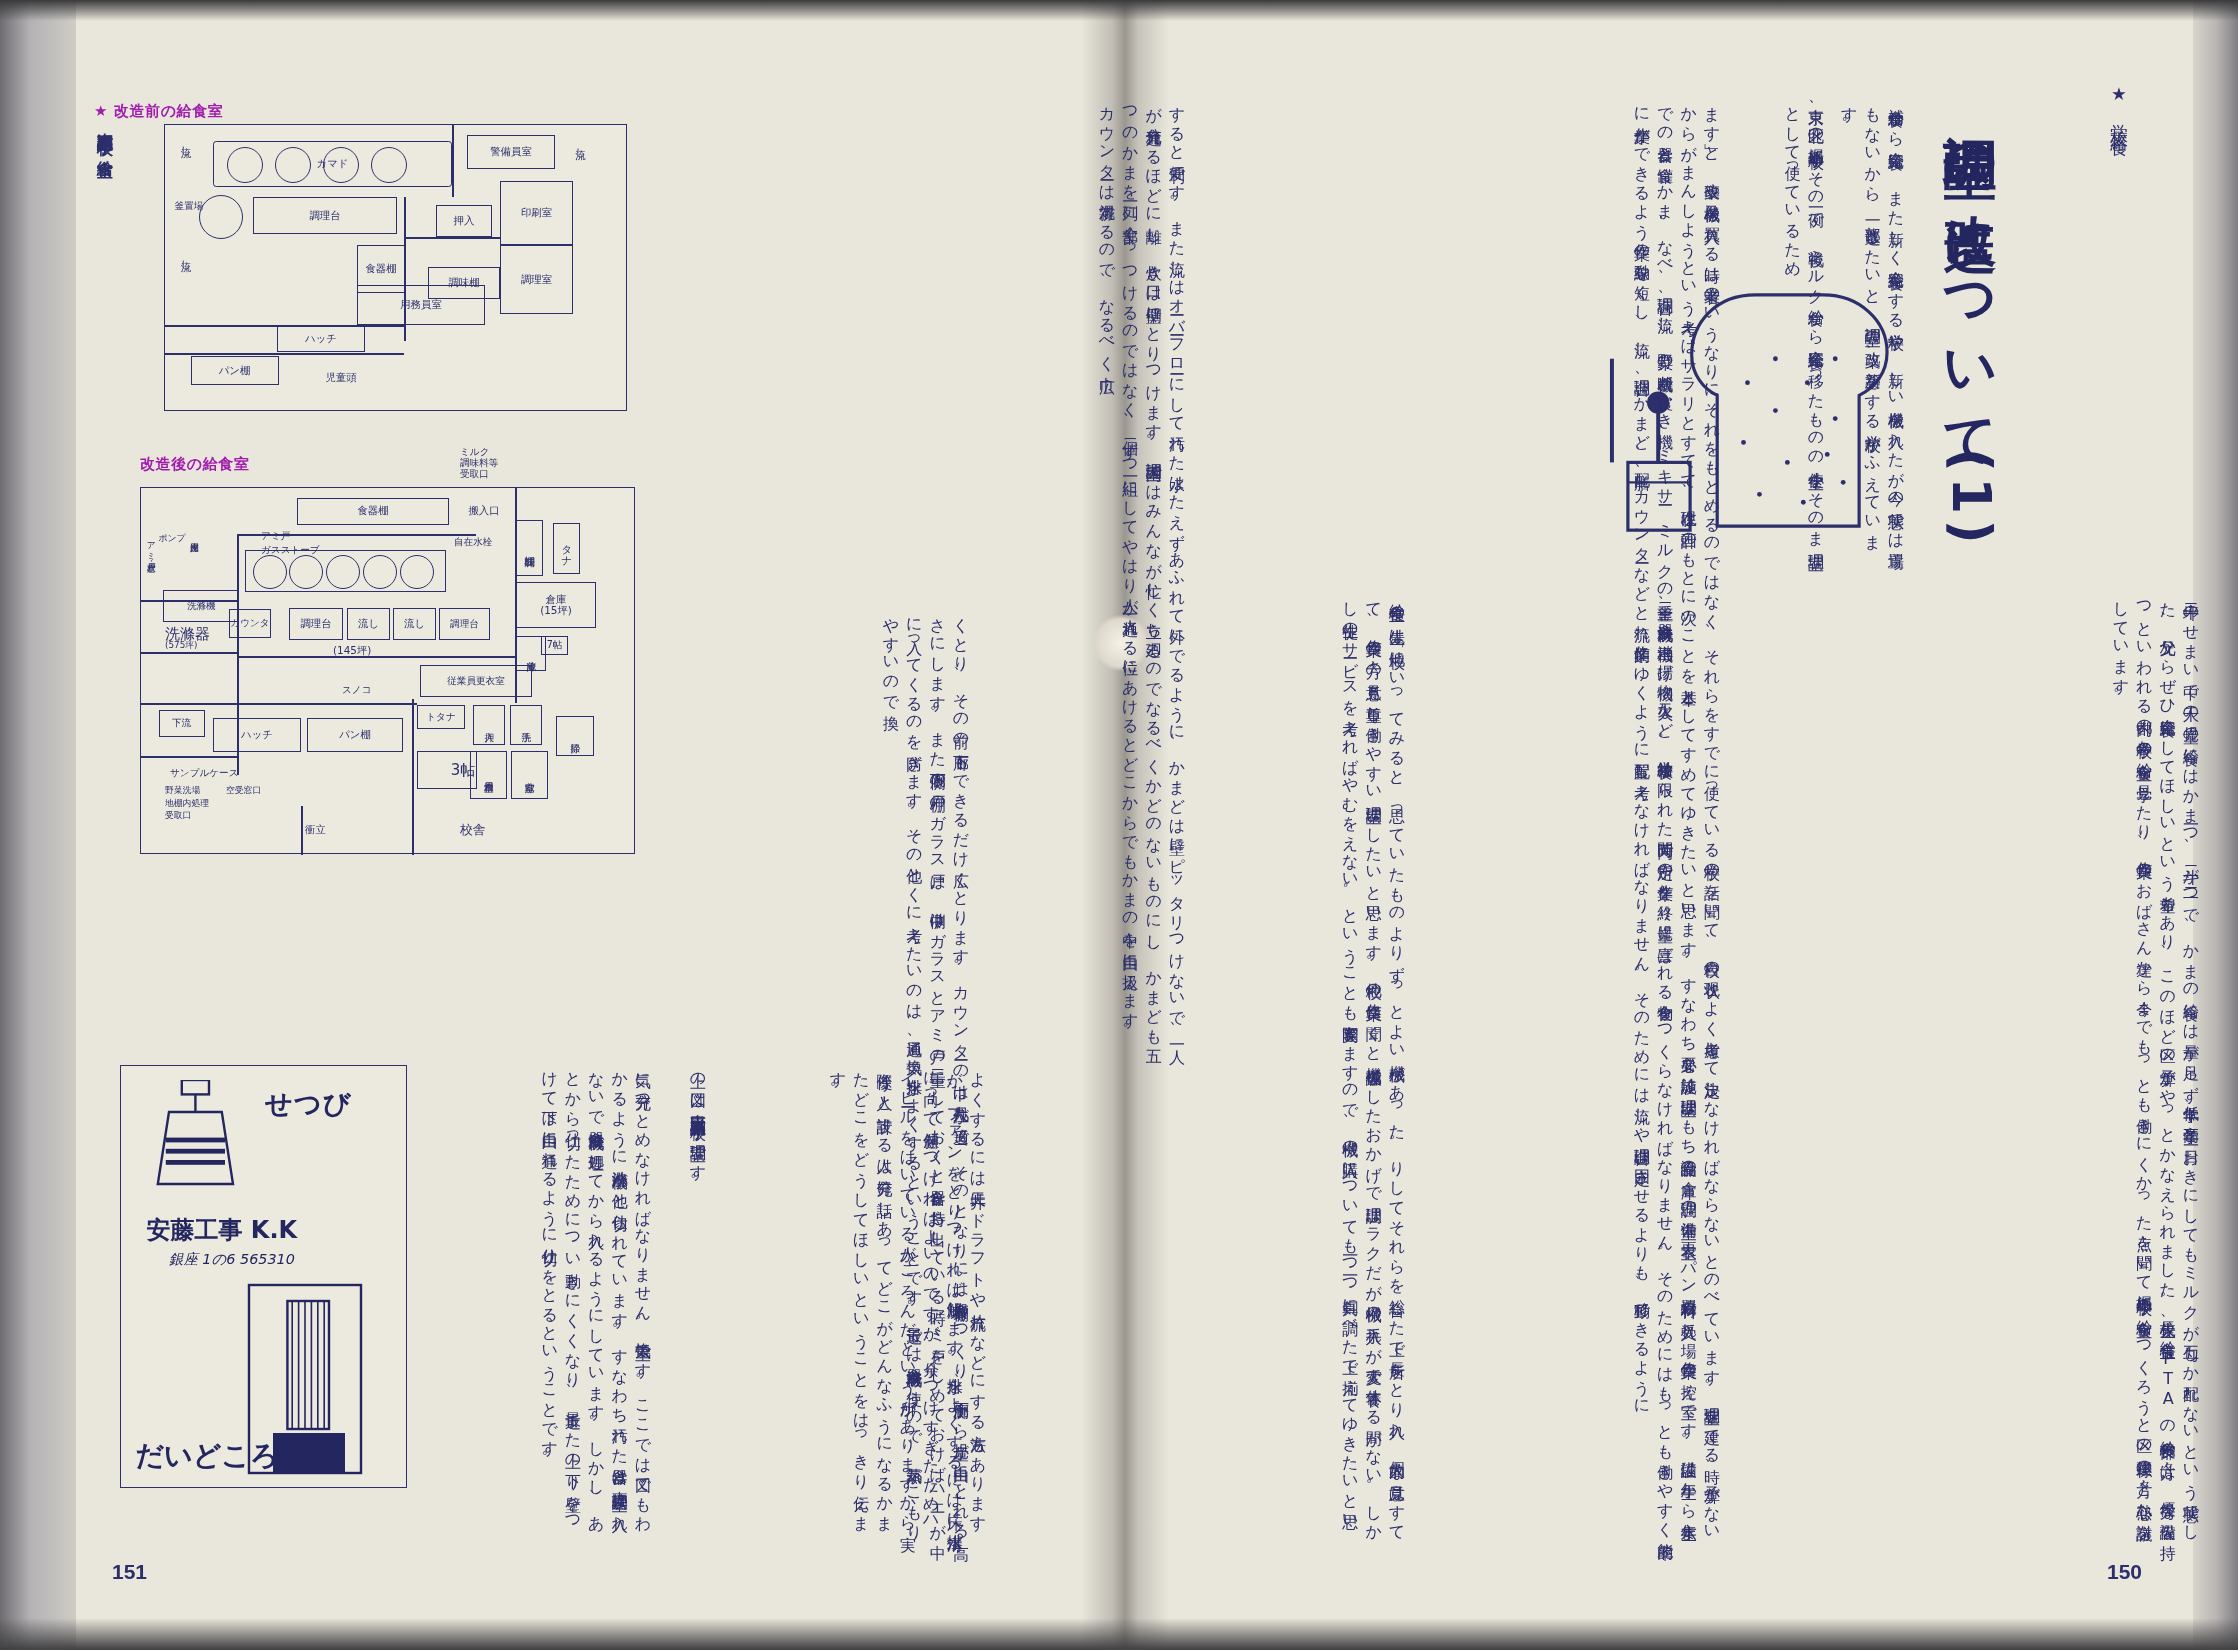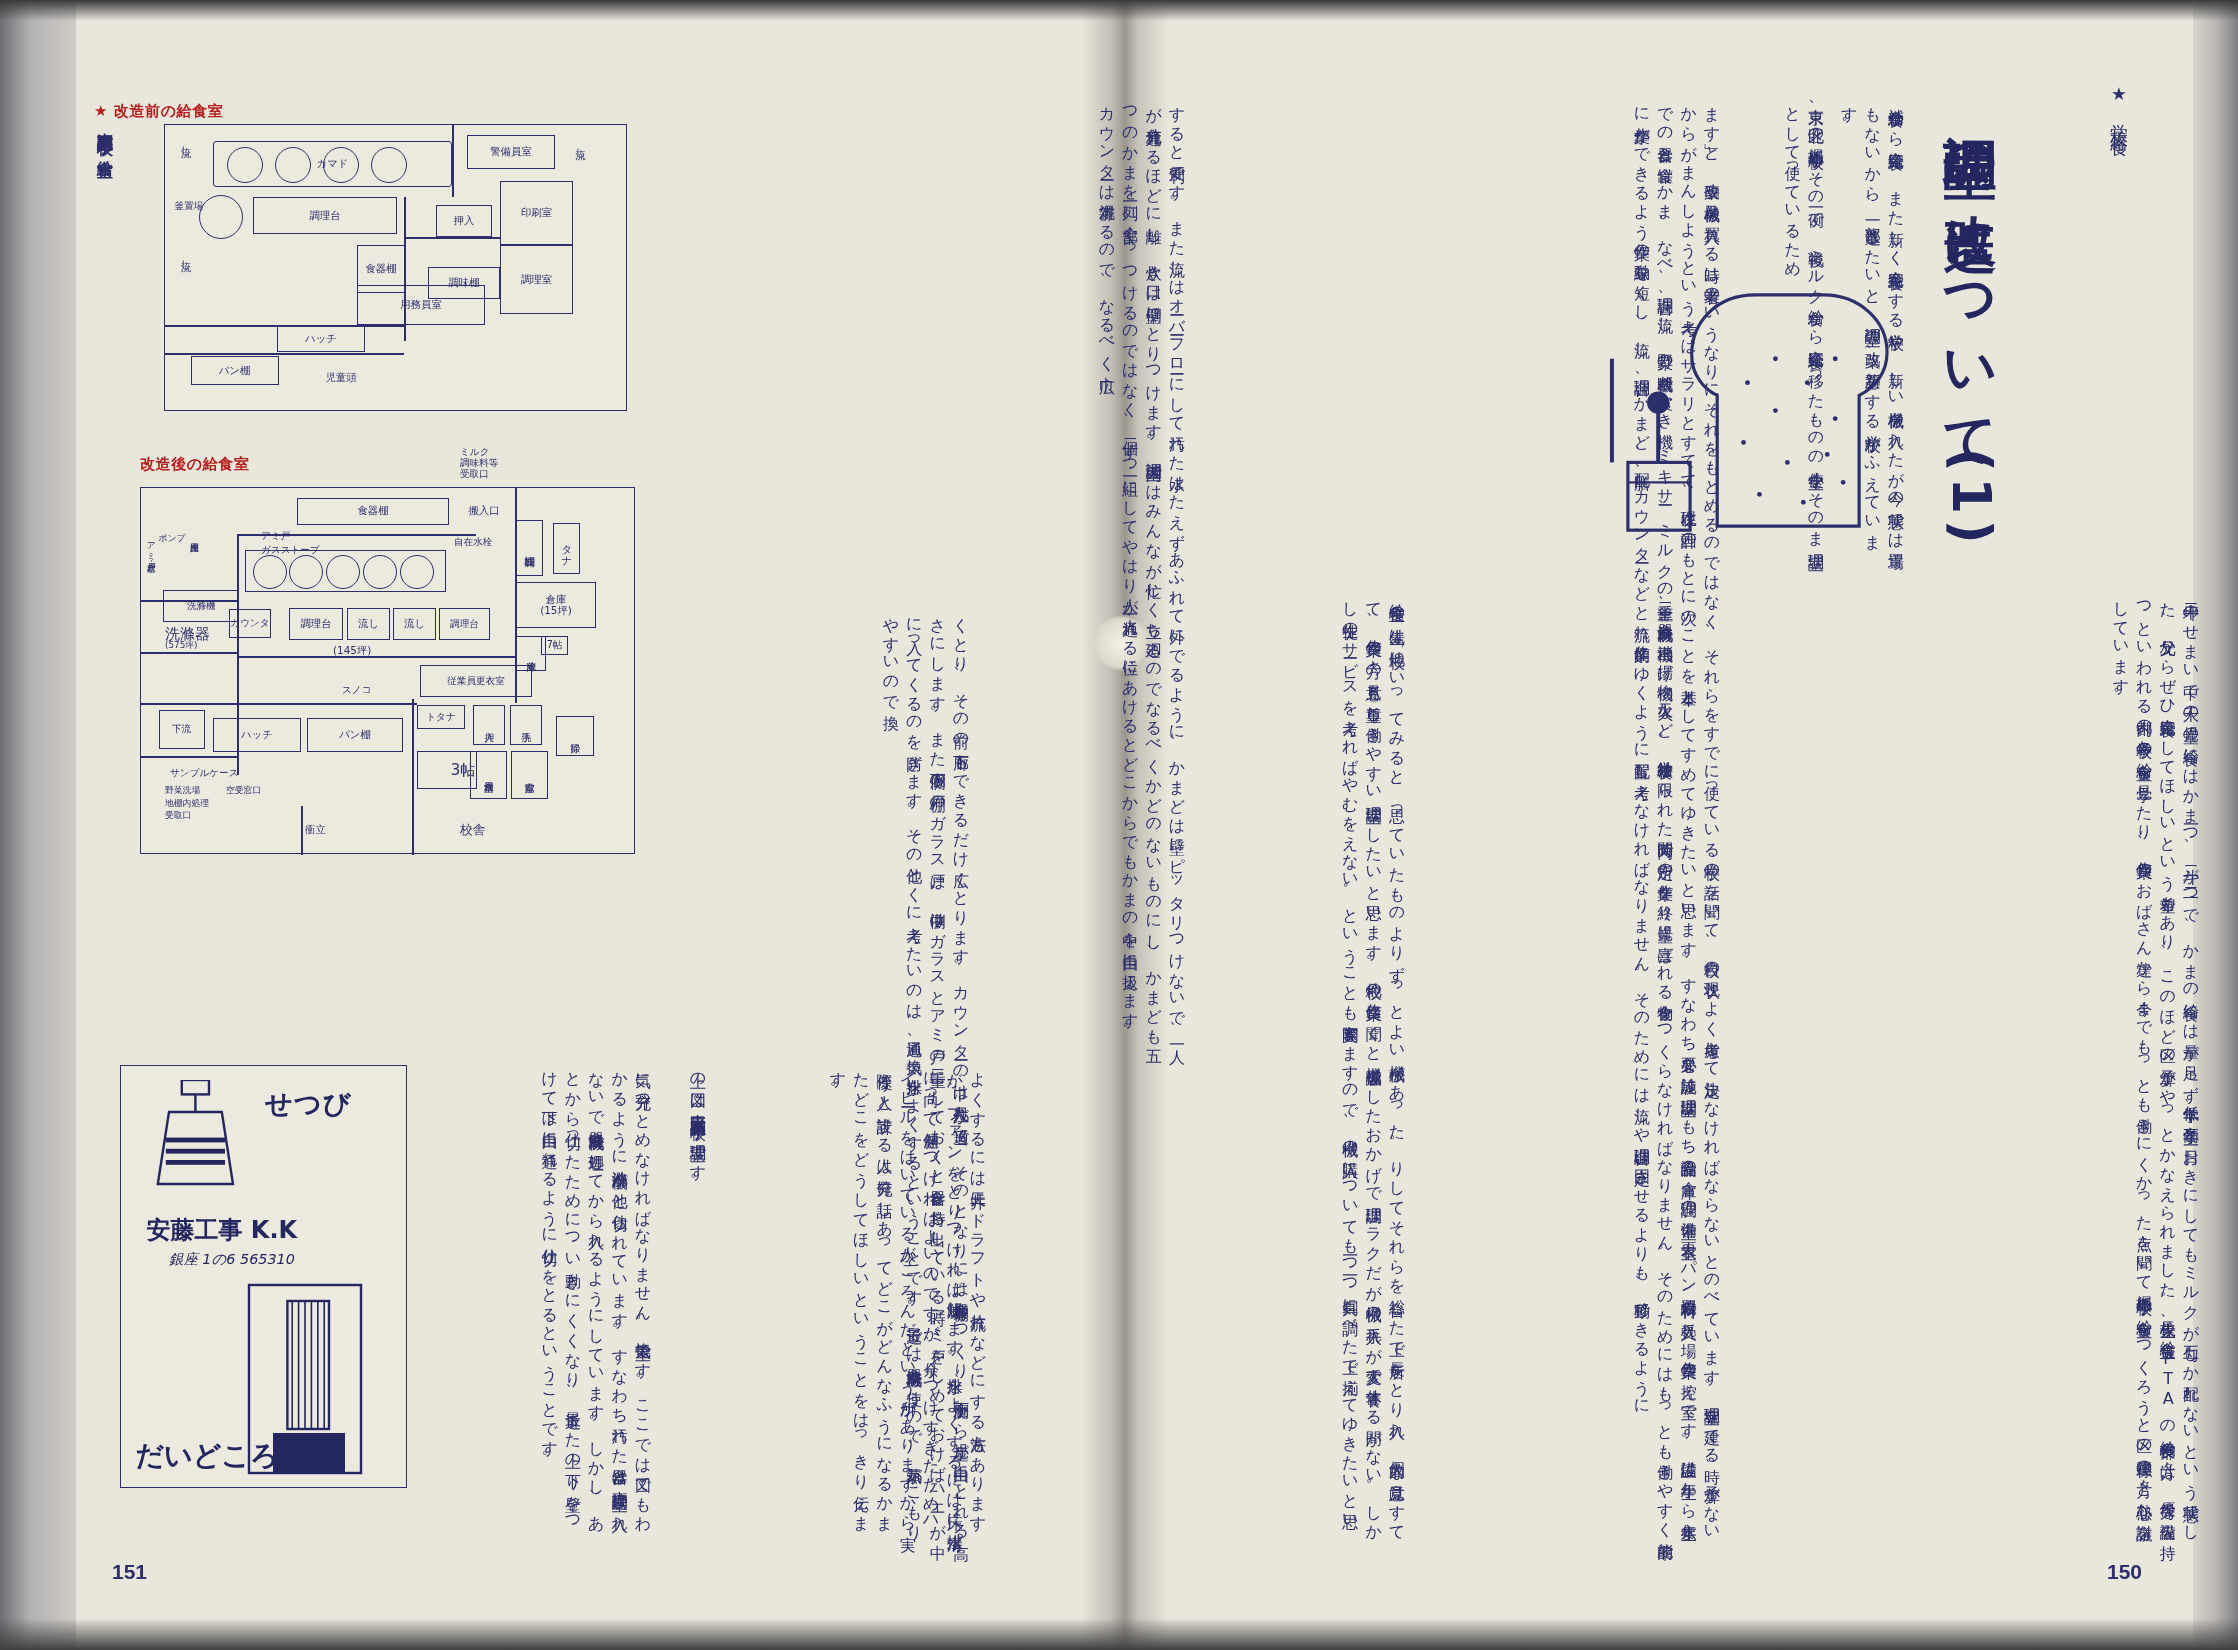--- a/index.html
+++ b/index.html
@@ -73,21 +73,21 @@
     color:#2c2f6b;
   }
   .pageno{
     position:absolute;
     font-size:21px;color:#2c2f6b;font-weight:bold;
     font-family:"Liberation Sans",sans-serif;
   }
   
   .figlabel{
     position:absolute;writing-mode:horizontal-tb;
-    font-size:15px;color:#b91c1c;font-weight:bold;letter-spacing:.04em;
+    font-size:15px;color:#a21caf;font-weight:bold;letter-spacing:.04em;
   }
   .plan{
     position:absolute;
     border:1.6px solid #2c2f6b;
     box-sizing:border-box;
   }
   .pl{
     position:absolute;box-sizing:border-box;border:1.2px solid #2c2f6b;
     font-size:10.4px;color:#2c2f6b;display:flex;align-items:center;justify-content:center;
     text-align:center;line-height:1.1;
@@ -213,21 +213,21 @@
     <div class="pl" style="top:94px;left:375px;width:80px;height:46px;">倉庫<br>(15坪)</div>
     <div class="pl" style="top:148px;left:375px;width:30px;height:35px;writing-mode:vertical-rl;font-size:9.6px;">冷蔵庫</div>
     <div class="pl" style="top:148px;left:400px;width:27px;height:19px;font-size:9.6px;">7帖</div>
     <div class="pl" style="top:120px;left:148px;width:54px;height:32px;">調理台</div>
     <div class="pl" style="top:120px;left:206px;width:43px;height:32px;">流し</div>
     <div class="pl" style="top:120px;left:252px;width:43px;height:32px;">流し</div>
     <div class="pl" style="top:120px;left:298px;width:51px;height:32px;font-size:9.6px;">調理台</div>
     <div class="pltxt" style="top:156px;left:192px;font-size:10.4px;">(145坪)</div>
     <div class="pl" style="top:177px;left:279px;width:112px;height:32px;font-size:9.6px;">従業員更衣室</div>
     <div class="pltxt" style="top:196px;left:201px;font-size:9.6px;">スノコ</div>
-    <div class="pl" style="top:222px;left:17.6px;width:46px;height:39px;font-size:9.6px;">下流</div>
+    <div class="pl" style="top:222px;left:17.6px;width:46px;height:27px;font-size:9.6px;">下流</div>
     <div class="pl" style="top:230px;left:72px;width:88px;height:34px;">ハッチ</div>
     <div class="pl" style="top:230px;left:166px;width:96px;height:34px;">パン棚</div>
     <div class="pl" style="top:217px;left:276px;width:48px;height:24px;font-size:9.6px;">トタナ</div>
     <div class="pl" style="top:217px;left:332px;width:32px;height:40px;writing-mode:vertical-rl;font-size:9.6px;">押入</div>
     <div class="pl" style="top:217px;left:369px;width:32px;height:40px;writing-mode:vertical-rl;font-size:9.6px;">手洗</div>
     <div class="pl" style="top:228px;left:415px;width:38px;height:40px;writing-mode:vertical-rl;font-size:9.6px;">掃除</div>
     <div class="pl" style="top:263px;left:276px;width:60px;height:38px;font-size:15px;padding-left:32px;">3帖</div>
     <div class="pl" style="top:263px;left:329px;width:37px;height:48px;writing-mode:vertical-rl;font-size:9.6px;">用務員室</div>
     <div class="pl" style="top:263px;left:370px;width:37px;height:48px;writing-mode:vertical-rl;font-size:9.6px;">貯蔵室</div>
     <div class="pl" style="top:102px;left:22.3px;width:76px;height:32px;font-size:9.6px;">洗滌機</div>

